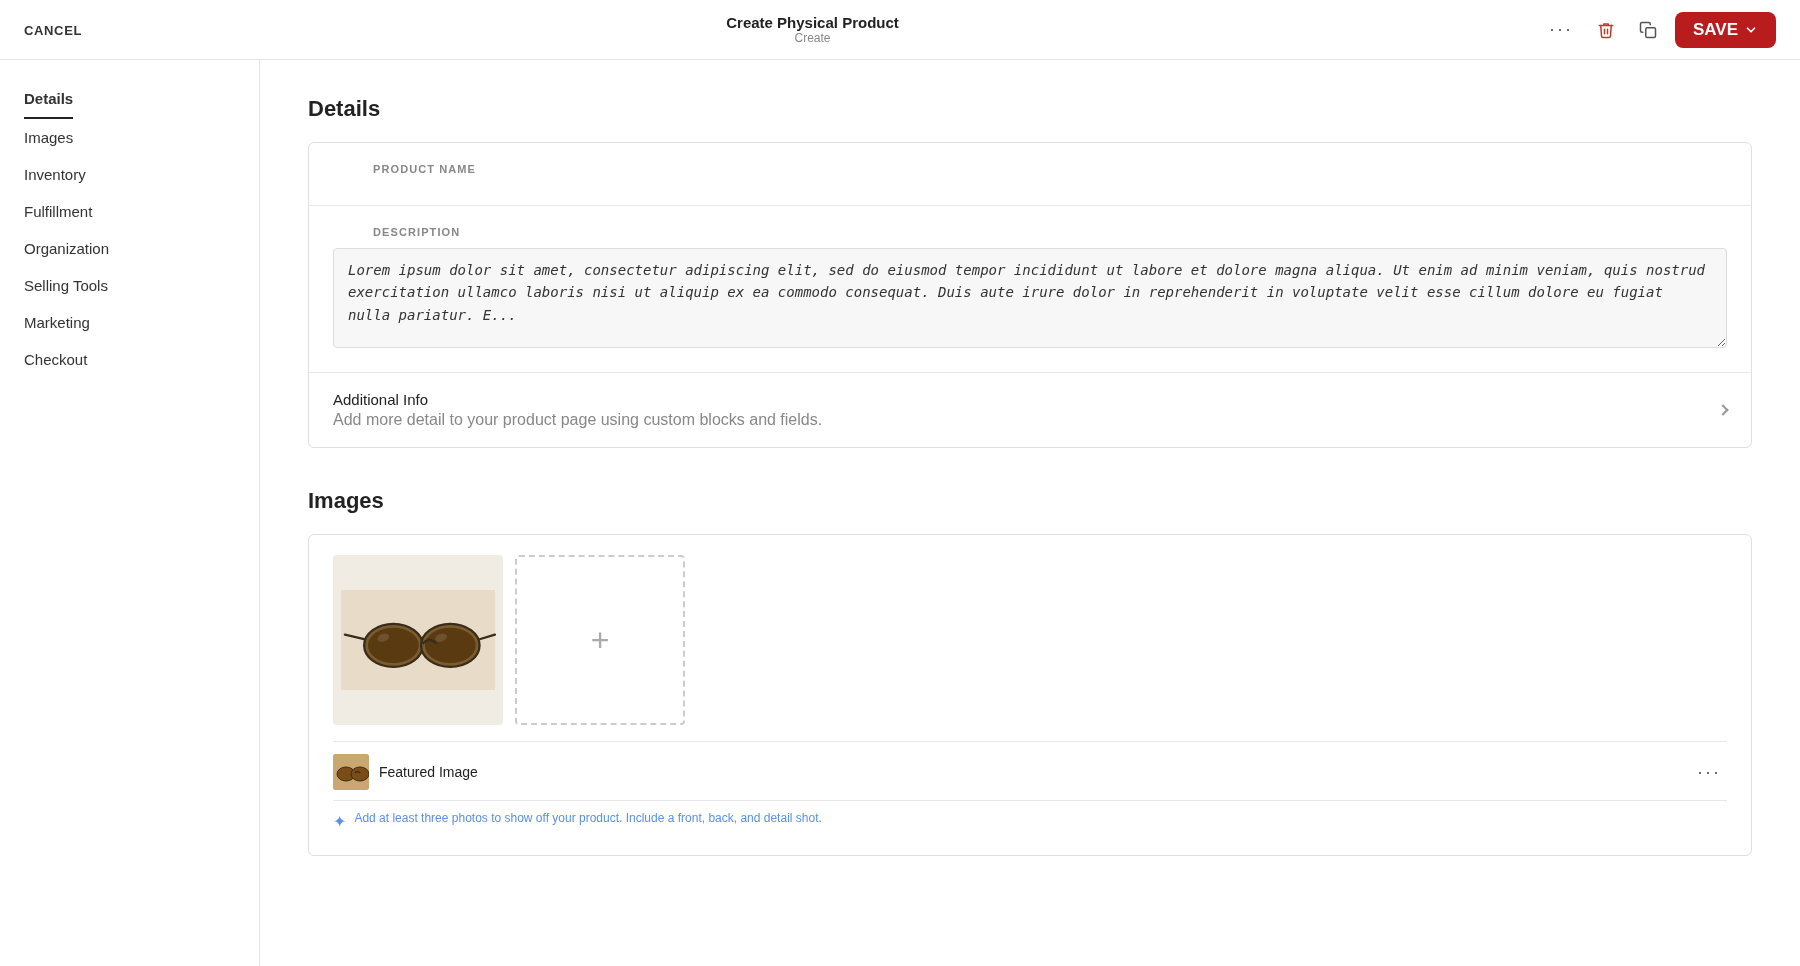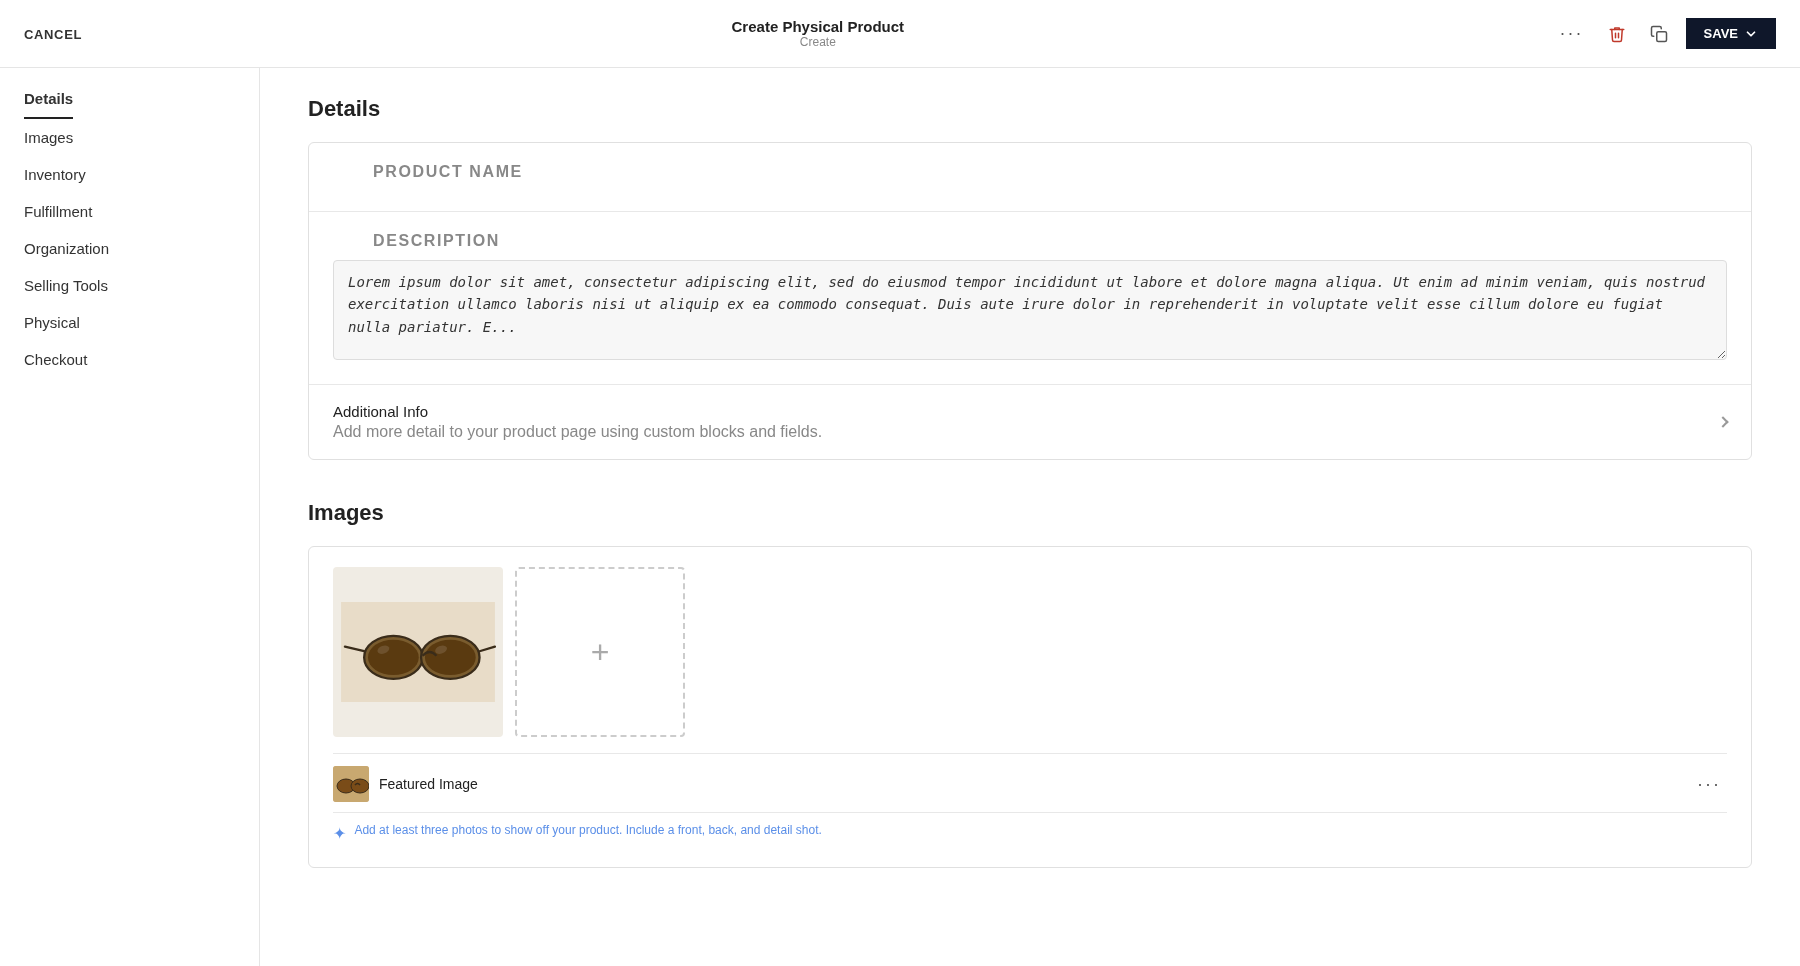--- a/index.html
+++ b/index.html
@@ -4,21 +4,21 @@
   <style>
     * { box-sizing: border-box; margin: 0; padding: 0; }
     body { font-family: -apple-system, BlinkMacSystemFont, 'Helvetica Neue', Arial, sans-serif; background: #fff; color: #333; }
 
     
     .header {
       display: flex;
       align-items: center;
       justify-content: space-between;
       padding: 0 24px;
-      height: 68px;
+      height: 60px;
       border-bottom: 1px solid #e5e5e5;
       position: fixed;
       top: 0; left: 0; right: 0;
       background: #fff;
       z-index: 100;
     }
     .header-center {
       text-align: center;
     }
     .header-title {
@@ -51,26 +51,26 @@
       cursor: pointer;
       padding: 6px;
       border-radius: 4px;
       display: flex;
       align-items: center;
       justify-content: center;
       color: #555;
     }
     .icon-btn.delete-btn { color: #c0392b; }
     .save-btn {
-      background: #0f172a;
+      background: #b91c1c;
       color: #fff;
       border: none;
-      border-radius: 0;
+      border-radius: 8px;
       padding: 8px 18px;
-      font-size: 13px;
+      font-size: 17px;
       font-weight: 600;
       cursor: pointer;
       display: flex;
       align-items: center;
       gap: 6px;
     }
 
     
     .layout {
       display: flex;
@@ -126,21 +126,21 @@
       margin-bottom: 40px;
     }
 
     
     .field-group {
       padding: 20px 24px;
       border-bottom: 1px solid #e8e8e8;
     }
     .field-group:last-child { border-bottom: none; }
     .field-label {
-      font-size: 16px;
+      font-size: 11px;
       font-weight: 700;
       letter-spacing: 0.1em;
       text-transform: uppercase;
       color: #888;
       margin-bottom: 10px;
       padding-left: 40px;
     }
     .field-input {
       width: 100%;
       border: 1px solid #ddd;
@@ -316,21 +316,21 @@
 
 <div class="layout">
 
   <nav class="sidebar">
     <a class="sidebar-item active" href="#details">Details</a>
     <a class="sidebar-item" href="#images">Images</a>
     <a class="sidebar-item" href="#inventory">Inventory</a>
     <a class="sidebar-item" href="#fulfillment">Fulfillment</a>
     <a class="sidebar-item" href="#organization">Organization</a>
     <a class="sidebar-item" href="#selling-tools">Selling Tools</a>
-    <a class="sidebar-item" href="#marketing">Physical</a>
+    <a class="sidebar-item" href="#marketing">Marketing</a>
     <a class="sidebar-item" href="#checkout">Checkout</a>
   </nav>
 
   <main class="main-content">
 
     <section id="details">
       <h2 class="section-title">Details</h2>
       <div class="card">
 
         <div class="field-group">

